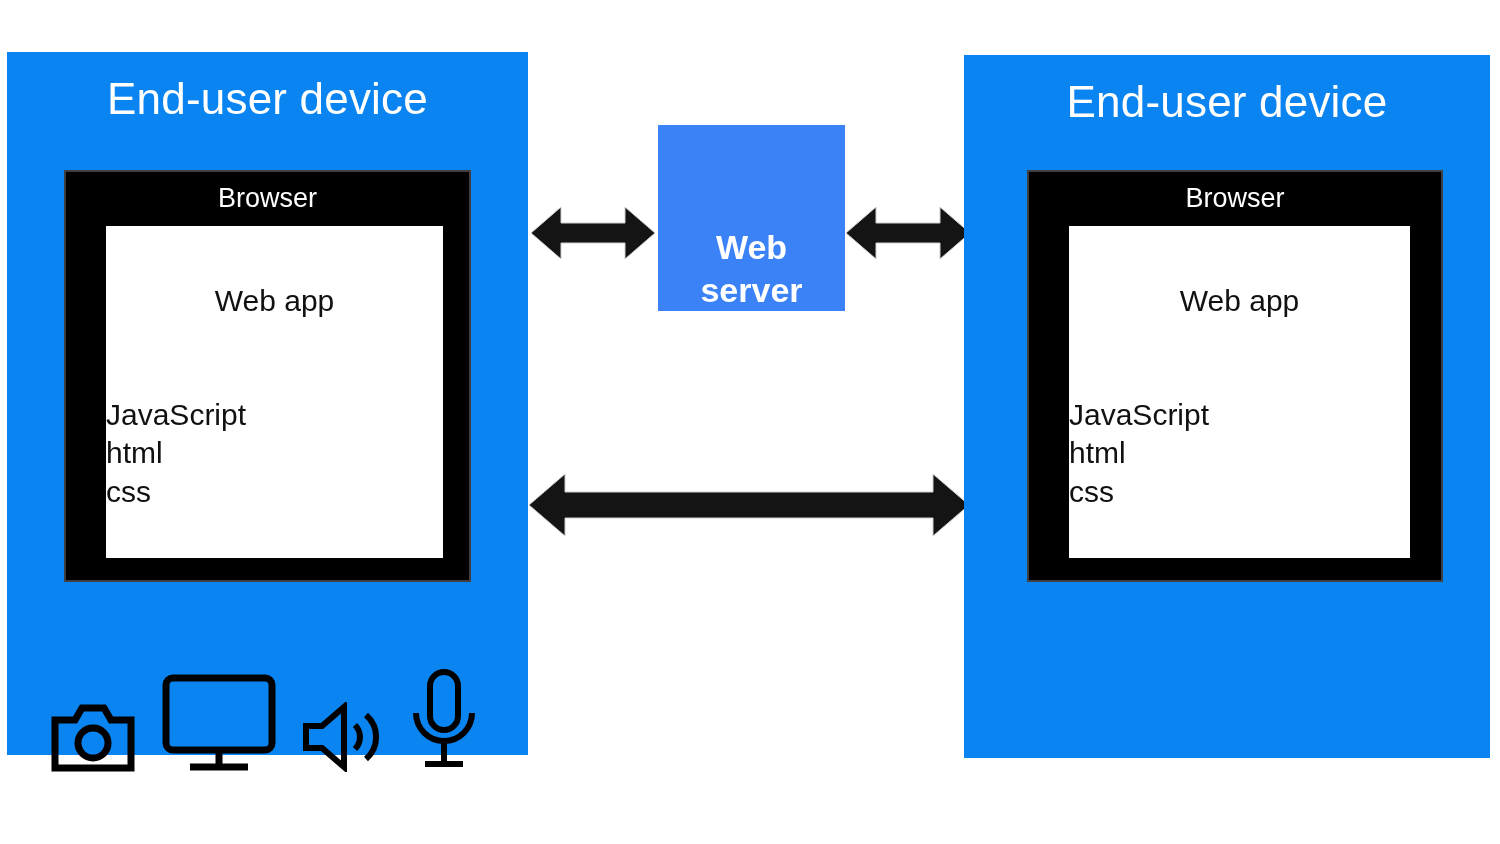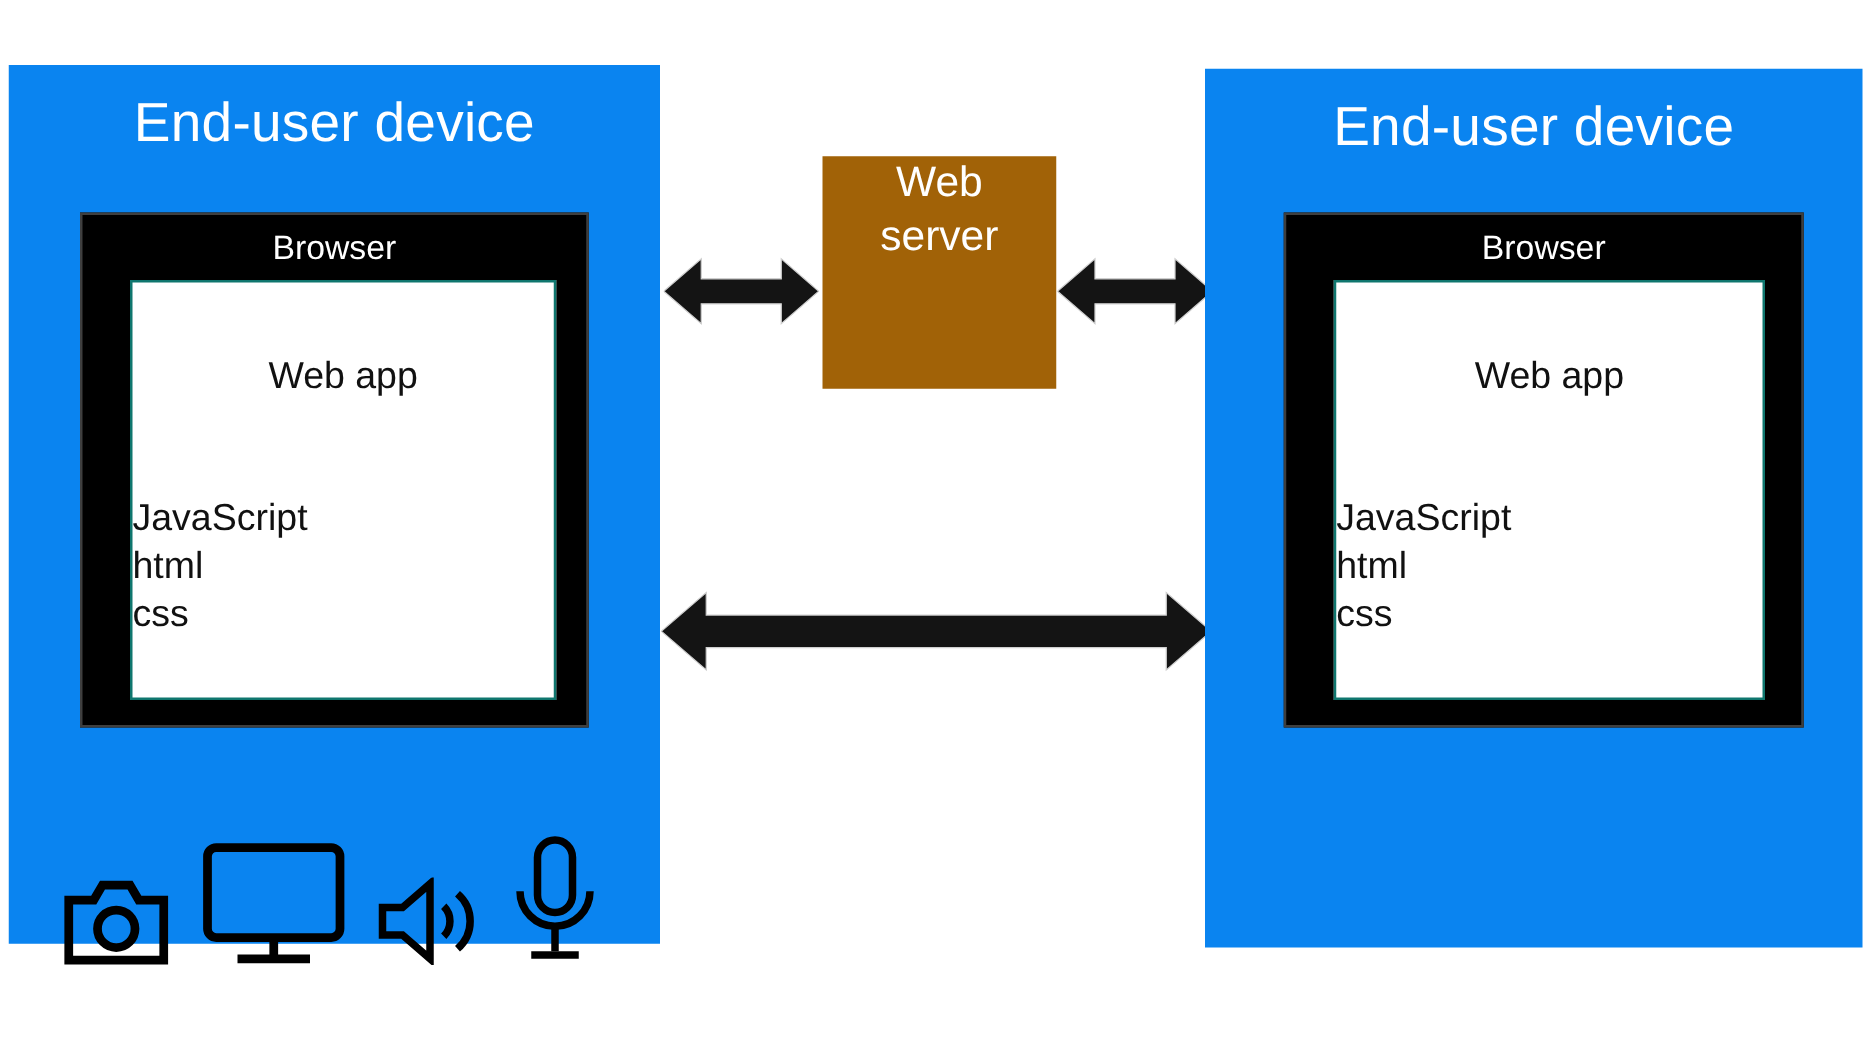--- a/index.html
+++ b/index.html
@@ -62,21 +62,21 @@
     color: #ffffff;
     font-size: 27px;
     line-height: 1.1;
     white-space: nowrap;
   }
 
   
   .webapp {
     position: absolute;
     background: #ffffff;
-    border: 2px solid #0f766e;
+    border: 2px solid #000000;
     box-sizing: border-box;
   }
   #webapp-left  { left: 38px; top: 52px; width: 341px; height: 336px; }
   #webapp-right { left: 38px; top: 52px; width: 345px; height: 336px; }
 
   .webapp-title {
     position: absolute;
     left: 0;
     width: 100%;
     text-align: center;
@@ -111,24 +111,25 @@
     line-height: 0;
   }
 
   
   #web-server {
     position: absolute;
     left: 658px;
     top: 125px;
     width: 187px;
     height: 186px;
-    background: #a16207;
+    background: #3b82f6;
     display: flex;
-    align-items: flex-start;
+    align-items: flex-end;
     justify-content: center;
+    font-weight: bold;
   }
   #web-server .server-label {
     color: #ffffff;
     font-size: 34px;
     line-height: 1.25;
     text-align: center;
     white-space: pre-line;
   }
 
   

